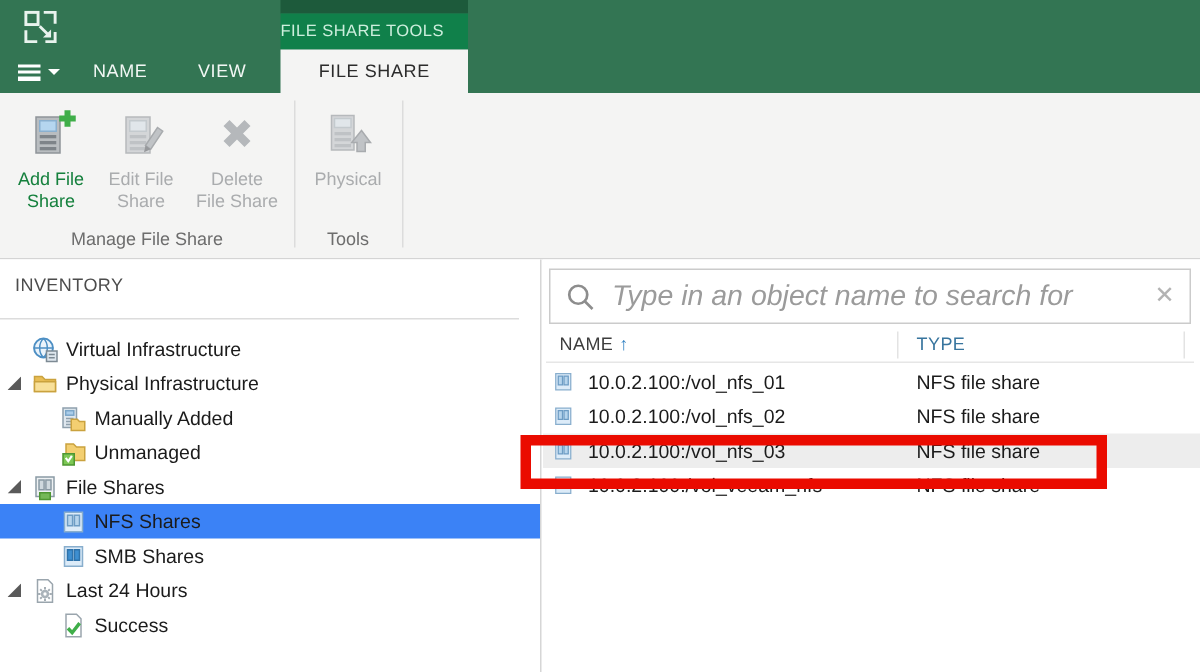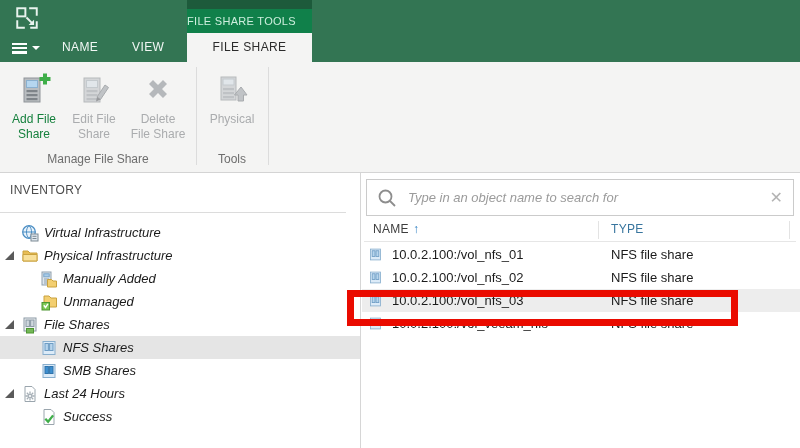--- a/index.html
+++ b/index.html
@@ -37,33 +37,33 @@
   .vsep { position: absolute; top: 5px; width: 1px; height: 98px; background: #dcdcdc; }
   .vsep1 { left: 196px; } .vsep2 { left: 268px; }
   .group-label { position: absolute; top: 90px; font-size: 12px; color: #6d6d6d; text-align: center; }
   .gl1 { left: 0; width: 196px; } .gl2 { left: 196px; width: 72px; }
   
   .main { position: absolute; left: 0; top: 173px; width: 800px; height: 275px; background: #fff; }
   .left-panel { position: absolute; left: 0; top: 0; width: 361px; height: 275px; border-right: 1px solid #d6d6d6; background: #fff; }
   .inv-title { position: absolute; left: 10px; top: 10px; font-size: 12px; color: #4c4c4c; letter-spacing: .3px; }
   .inv-sep { position: absolute; left: 0; top: 39px; width: 346px; height: 1px; background: #dcdcdc; }
   .tree { position: absolute; left: 0; top: 48px; width: 360px; }
-  .tree-row { height: 23px; display: flex; align-items: center; font-size: 13px; color: #1b1b1b; cursor: pointer; font-style: italic; }
+  .tree-row { height: 23px; display: flex; align-items: center; font-size: 13px; color: #1b1b1b; cursor: pointer; }
   .tree-row.lvl1 { padding-left: 5px; }
   .tree-row.lvl2 { padding-left: 24px; }
-  .tree-row.selected { background: #e5e5e5; }
+  .tree-row.selected { background: #3b82f6; }
   .expander { width: 16px; height: 16px; display: flex; align-items: center; }
   .tree-icon { width: 18px; height: 18px; margin-right: 5px; display: flex; align-items: center; justify-content: center; }
   
   .right-panel { position: absolute; left: 362px; top: 0; width: 438px; height: 275px; background: #fff; }
   .searchbox { position: absolute; left: 4px; top: 6px; width: 428px; height: 37px; border: 1px solid #cbcbcb; background: #fff;
     display: flex; align-items: center; padding: 0 10px; }
   .search-icon { width: 20px; height: 20px; margin-right: 9px; flex: 0 0 auto; }
   .searchbox input { flex: 1 1 auto; border: none; outline: none; font-family: "Liberation Sans", sans-serif;
-    font-size: 13px; font-style: italic; color: #444; background: transparent; }
+    font-size: 19px; font-style: italic; color: #444; background: transparent; }
   .searchbox input::placeholder { color: #9b9b9b; font-style: italic; }
   .clear-btn { flex: 0 0 auto; color: #b3b3b3; font-size: 16px; line-height: 16px; cursor: pointer; padding-left: 6px; }
   .thead { position: absolute; left: 0; top: 47px; width: 438px; height: 21px; font-size: 12px; letter-spacing: .3px; }
   .col-name { position: absolute; left: 11px; top: 2px; color: #3d3d3d; cursor: pointer; }
   .sort-arrow { color: #2e7fc2; font-size: 12px; margin-left: 4px; font-weight: bold; }
   .col-type { position: absolute; left: 249px; top: 2px; color: #38759e; cursor: pointer; }
   .hsep { position: absolute; top: 1px; width: 1px; height: 18px; background: #e3e3e3; }
   .hsep1 { left: 236px; } .hsep2 { left: 427px; }
   .header-line { position: absolute; left: 2px; top: 68px; width: 432px; height: 1px; background: #e6e6e6; }
   .rows { position: absolute; left: 0; top: 70px; width: 438px; }

